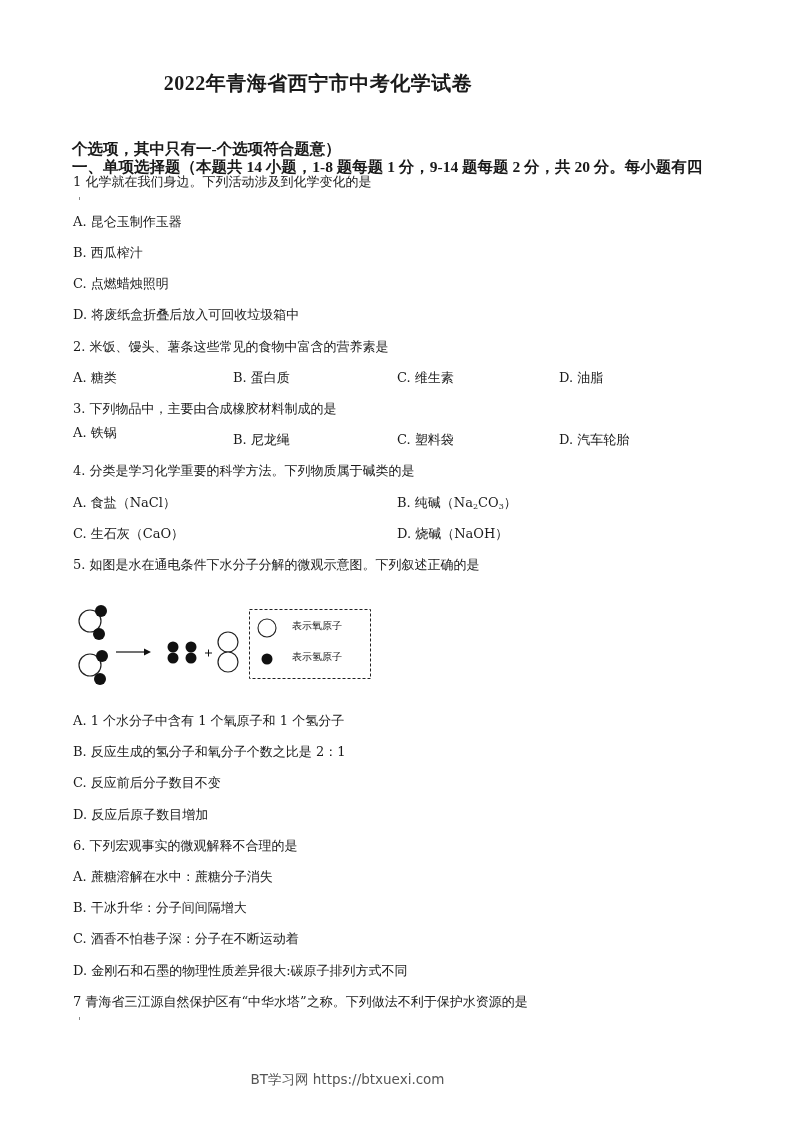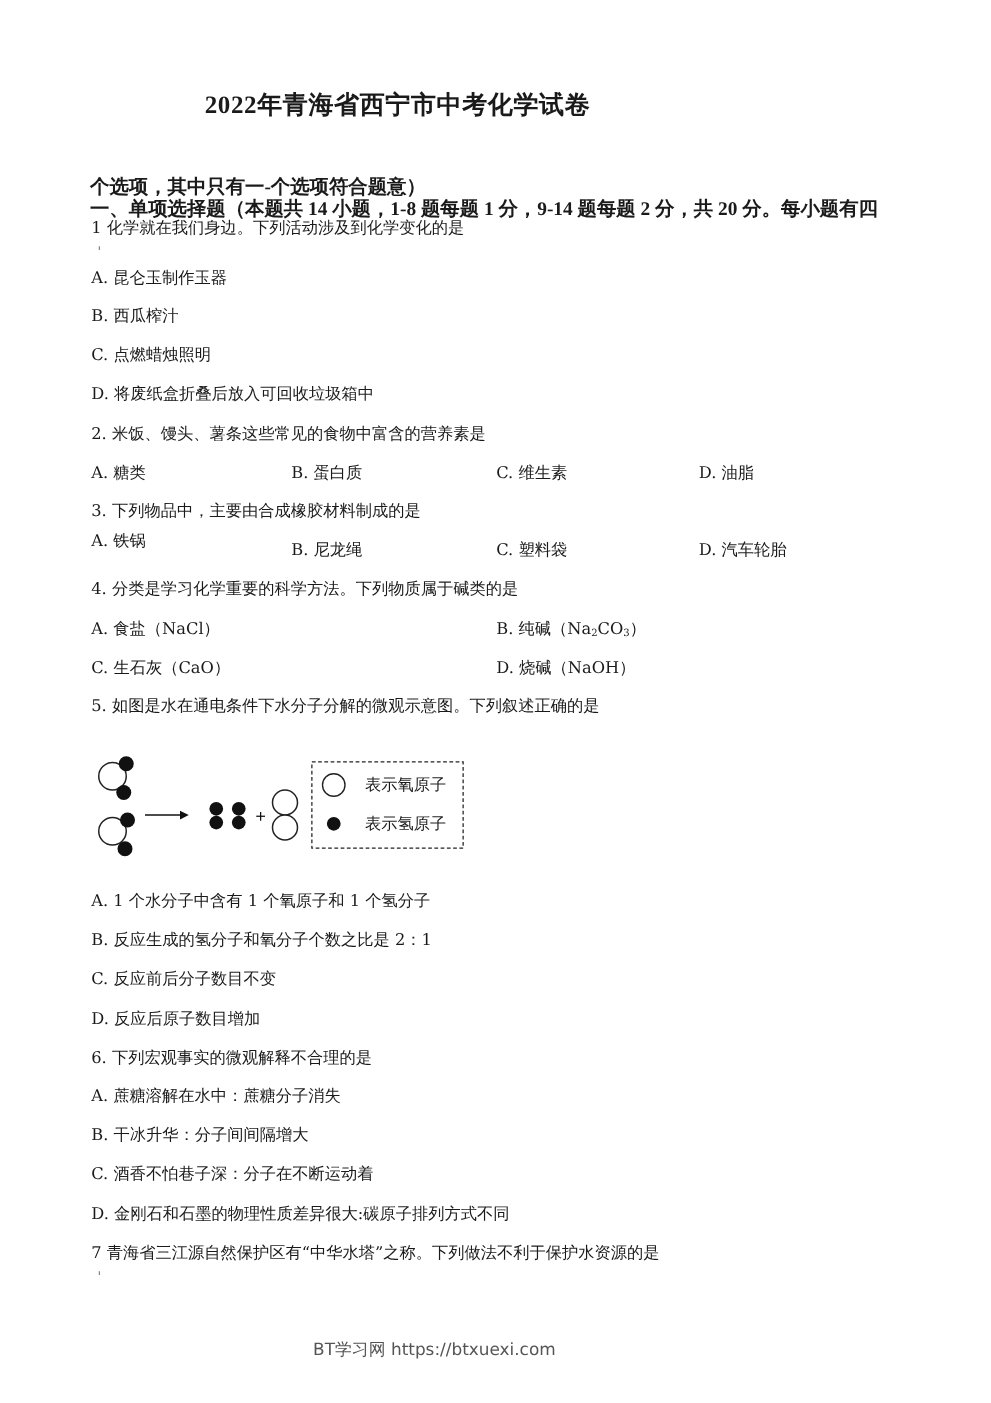--- a/index.html
+++ b/index.html
@@ -21,21 +21,21 @@
     .q { left: 73px; font-size: 13px; }
     .opt { font-size: 13px; }
     .mark { position: absolute; left: 79px; width: 1px; height: 3px; background: #888; }
     sub { font-size: 8px; vertical-align: -2px; }
     .footer {
       left: 0; width: 695px; top: 1071px; text-align: center;
       font-family: "DejaVu Sans", "Liberation Sans", sans-serif;
       font-size: 13.5px; color: #555;
     }
     .diagram { position: absolute; left: 0; top: 0; }
-    .legend-text { font-family: Liberation Serif, serif; font-size: 13px; }
+    .legend-text { font-family: Liberation Serif, serif; font-size: 10px; }
   </style>
 </head>
 <body>
 
 <div>
 
   <div class="abs title">2022年青海省西宁市中考化学试卷</div>
 
   <div class="abs section" style="top:109px;margin-top:48px;">一、单项选择题（本题共 14 小题，1-8 题每题 1 分，9-14 题每题 2 分，共 20 分。每小题有四</div>
   <div class="abs section" style="top:139px;">个选项，其中只有一-个选项符合题意）</div>

